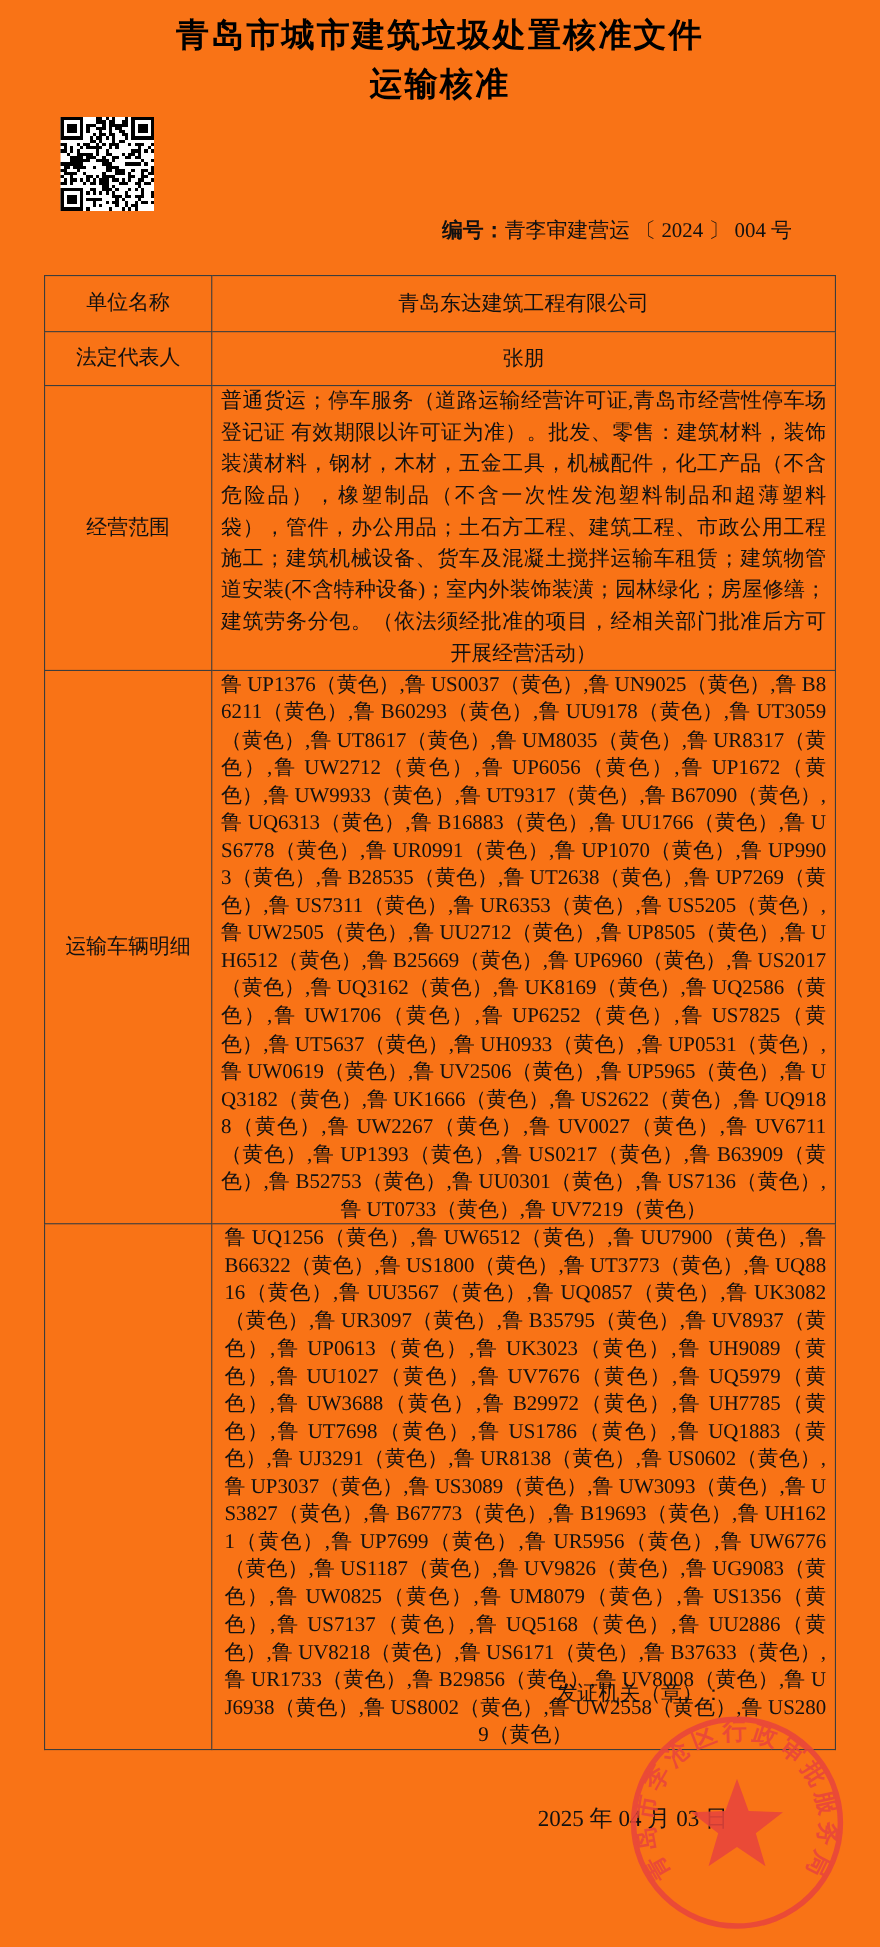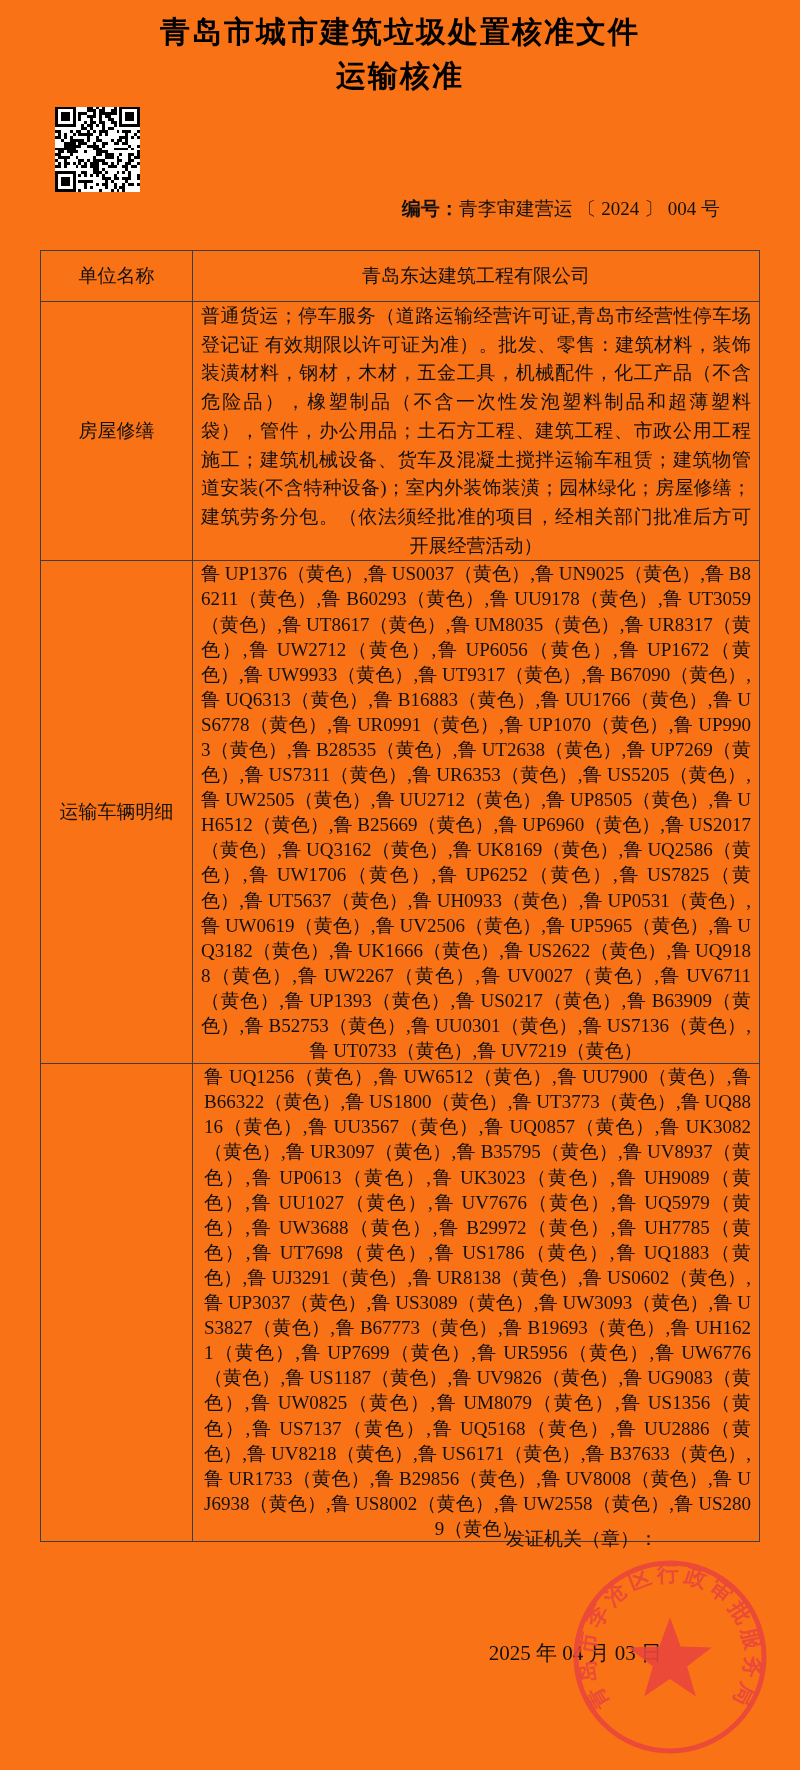--- a/index.html
+++ b/index.html
@@ -371,22 +371,26 @@
   <div class="docnum">
     <b>编号：</b><span>青李审建营运 〔 2024 〕 004 号</span>
   </div>
 
   <table class="approval">
     <tbody>
         <tr class="r1">
       <td class="lbl">单位名称</td>
       <td class="val">青岛东达建筑工程有限公司</td>
     </tr>
+    <tr class="r3">
+      <td class="lbl">法定代表人</td>
+      <td class="val">张朋</td>
+    </tr>
     <tr class="r4">
-      <td class="lbl">房屋修缮</td>
+      <td class="lbl">经营范围</td>
       <td class="scope">普通货运；停车服务（道路运输经营许可证,青岛市经营性停车场登记证 有效期限以许可证为准）。批发、零售：建筑材料，装饰装潢材料，钢材，木材，五金工具，机械配件，化工产品（不含危险品），橡塑制品（不含一次性发泡塑料制品和超薄塑料袋），管件，办公用品；土石方工程、建筑工程、市政公用工程施工；建筑机械设备、货车及混凝土搅拌运输车租赁；建筑物管道安装(不含特种设备)；室内外装饰装潢；园林绿化；房屋修缮；建筑劳务分包。（依法须经批准的项目，经相关部门批准后方可开展经营活动）</td>
     </tr>
     <tr class="r6">
       <td class="lbl">运输车辆明细</td>
       <td class="plates">鲁 UP1376（黄色）,鲁 US0037（黄色）,鲁 UN9025（黄色）,鲁 B86211（黄色）,鲁 B60293（黄色）,鲁 UU9178（黄色）,鲁 UT3059（黄色）,鲁 UT8617（黄色）,鲁 UM8035（黄色）,鲁 UR8317（黄色）,鲁 UW2712（黄色）,鲁 UP6056（黄色）,鲁 UP1672（黄色）,鲁 UW9933（黄色）,鲁 UT9317（黄色）,鲁 B67090（黄色）,鲁 UQ6313（黄色）,鲁 B16883（黄色）,鲁 UU1766（黄色）,鲁 US6778（黄色）,鲁 UR0991（黄色）,鲁 UP1070（黄色）,鲁 UP9903（黄色）,鲁 B28535（黄色）,鲁 UT2638（黄色）,鲁 UP7269（黄色）,鲁 US7311（黄色）,鲁 UR6353（黄色）,鲁 US5205（黄色）,鲁 UW2505（黄色）,鲁 UU2712（黄色）,鲁 UP8505（黄色）,鲁 UH6512（黄色）,鲁 B25669（黄色）,鲁 UP6960（黄色）,鲁 US2017（黄色）,鲁 UQ3162（黄色）,鲁 UK8169（黄色）,鲁 UQ2586（黄色）,鲁 UW1706（黄色）,鲁 UP6252（黄色）,鲁 US7825（黄色）,鲁 UT5637（黄色）,鲁 UH0933（黄色）,鲁 UP0531（黄色）,鲁 UW0619（黄色）,鲁 UV2506（黄色）,鲁 UP5965（黄色）,鲁 UQ3182（黄色）,鲁 UK1666（黄色）,鲁 US2622（黄色）,鲁 UQ9188（黄色）,鲁 UW2267（黄色）,鲁 UV0027（黄色）,鲁 UV6711（黄色）,鲁 UP1393（黄色）,鲁 US0217（黄色）,鲁 B63909（黄色）,鲁 B52753（黄色）,鲁 UU0301（黄色）,鲁 US7136（黄色）,鲁 UT0733（黄色）,鲁 UV7219（黄色）</td>
     </tr>
     <tr class="r7">
       <td class="lbl"></td>
       <td class="plates">鲁 UQ1256（黄色）,鲁 UW6512（黄色）,鲁 UU7900（黄色）,鲁 B66322（黄色）,鲁 US1800（黄色）,鲁 UT3773（黄色）,鲁 UQ8816（黄色）,鲁 UU3567（黄色）,鲁 UQ0857（黄色）,鲁 UK3082（黄色）,鲁 UR3097（黄色）,鲁 B35795（黄色）,鲁 UV8937（黄色）,鲁 UP0613（黄色）,鲁 UK3023（黄色）,鲁 UH9089（黄色）,鲁 UU1027（黄色）,鲁 UV7676（黄色）,鲁 UQ5979（黄色）,鲁 UW3688（黄色）,鲁 B29972（黄色）,鲁 UH7785（黄色）,鲁 UT7698（黄色）,鲁 US1786（黄色）,鲁 UQ1883（黄色）,鲁 UJ3291（黄色）,鲁 UR8138（黄色）,鲁 US0602（黄色）,鲁 UP3037（黄色）,鲁 US3089（黄色）,鲁 UW3093（黄色）,鲁 US3827（黄色）,鲁 B67773（黄色）,鲁 B19693（黄色）,鲁 UH1621（黄色）,鲁 UP7699（黄色）,鲁 UR5956（黄色）,鲁 UW6776（黄色）,鲁 US1187（黄色）,鲁 UV9826（黄色）,鲁 UG9083（黄色）,鲁 UW0825（黄色）,鲁 UM8079（黄色）,鲁 US1356（黄色）,鲁 US7137（黄色）,鲁 UQ5168（黄色）,鲁 UU2886（黄色）,鲁 UV8218（黄色）,鲁 US6171（黄色）,鲁 B37633（黄色）,鲁 UR1733（黄色）,鲁 B29856（黄色）,鲁 UV8008（黄色）,鲁 UJ6938（黄色）,鲁 US8002（黄色）,鲁 UW2558（黄色）,鲁 US2809（黄色）</td>
     </tr>

